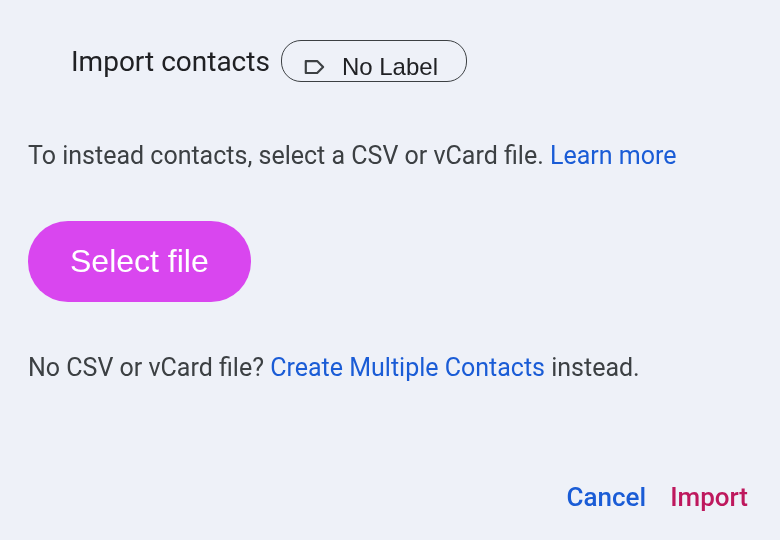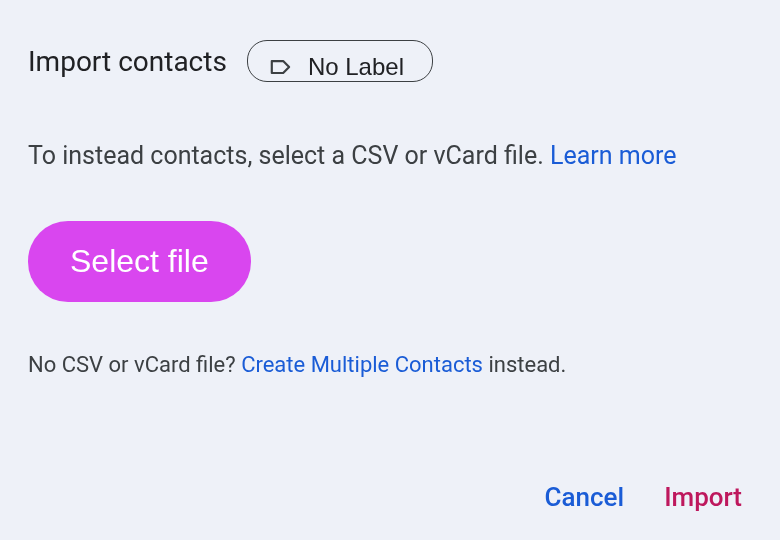--- a/index.html
+++ b/index.html
@@ -12,22 +12,23 @@
       height: 540px;
       background: #eef1f8;
       font-family: 'Google Sans', Roboto, Arial, sans-serif;
       padding: 40px 28px 28px 28px;
       position: relative;
       color: #3c4043;
     }
     .header {
       display: flex;
       align-items: center;
-      gap: 20px;
+      gap: 11px;
       margin-bottom: 56px;
+      margin-left: 43px;
     }
     .title {
       font-size: 28px;
       font-weight: 400;
       color: #202124;
     }
     .label-chip {
       display: flex;
       align-items: center;
       gap: 14px;
@@ -61,30 +62,30 @@
       color: #fff;
       border: none;
       border-radius: 40px;
       padding: 22px 42px;
       font-size: 32px;
       font-weight: 500;
       cursor: pointer;
       margin-bottom: 48px;
     }
     .alt-text {
-      font-size: 22px;
+      font-size: 25px;
       color: #3c4043;
       line-height: 1.4;
     }
     .footer {
       position: absolute;
       bottom: 28px;
-      right: 38px;
+      right: 32px;
       display: flex;
-      gap: 40px;
+      gap: 24px;
       align-items: center;
     }
     .footer-btn {
       background: none;
       border: none;
       font-size: 26px;
       font-weight: 500;
       cursor: pointer;
       font-family: inherit;
     }

